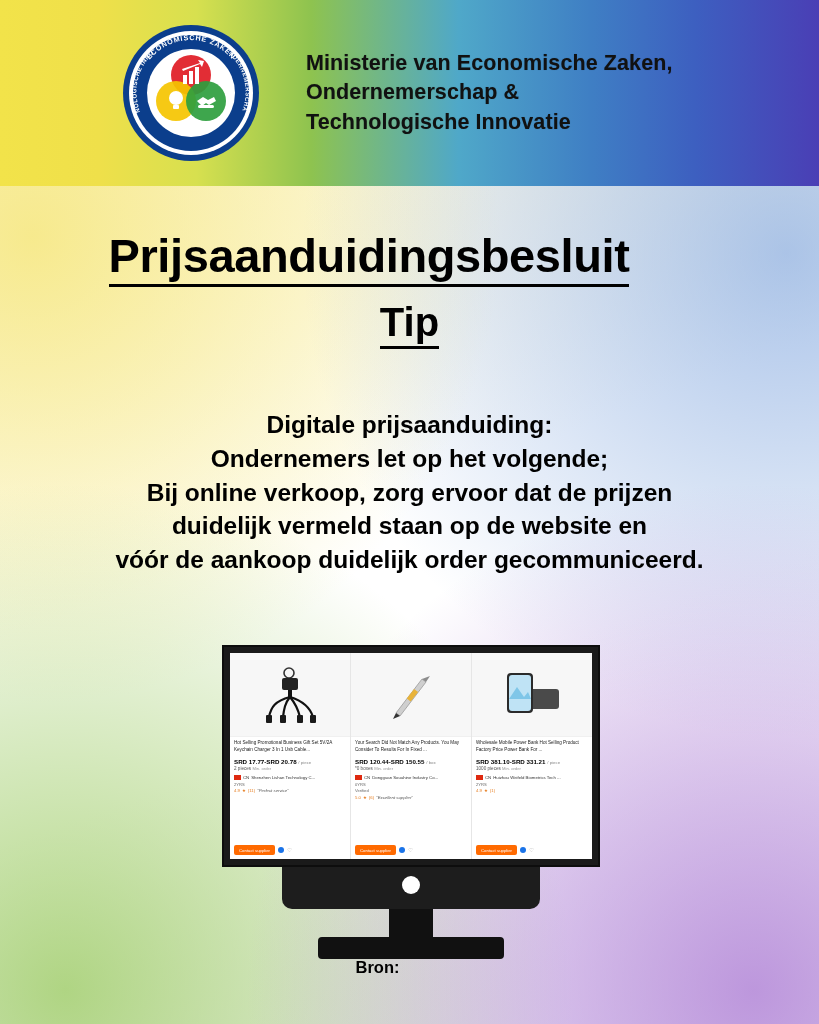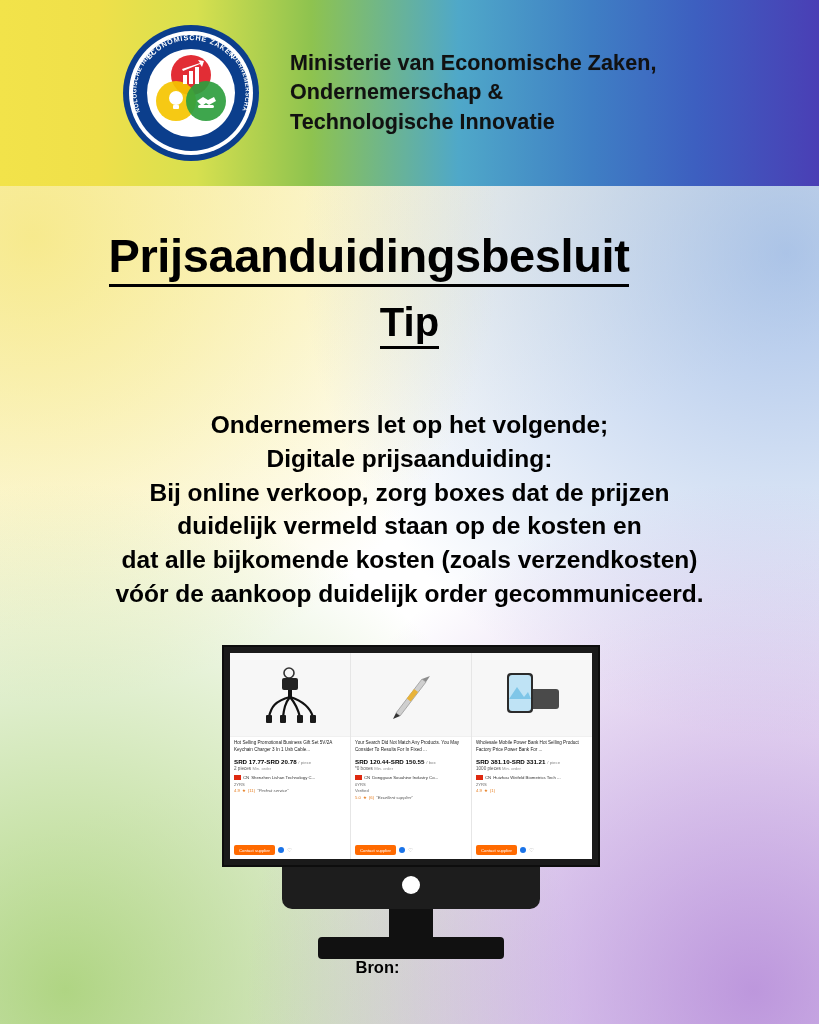--- a/index.html
+++ b/index.html
@@ -29,21 +29,21 @@
     display: flex;
     align-items: center;
     height: 186px;
     padding-left: 120px;
   }
   .header-title {
     color: #111;
     font-weight: bold;
     font-size: 21.5px;
     line-height: 1.35;
-    margin-left: 28px;
+    margin-left: 44px;
     letter-spacing: 0.1px;
     text-shadow: 0 0 1px rgba(0,0,0,0.25);
   }
 
   
   .logo-wrap {
     position: relative;
     width: 142px; height: 148px;
     flex: 0 0 142px;
   }
@@ -329,25 +329,24 @@
   <div class="body-band"></div>
 
   <div class="doc-title">
     <span class="u">Prijsaanduidingsbesluit</span>
   </div>
   <div class="doc-title-2">
     <span class="u">Tip</span>
   </div>
 
   <div class="body-text">
+    <div>Digitale prijsaanduiding:</div>
     <div>Ondernemers let op het volgende;</div>
-    <div>Digitale prijsaanduiding:</div>
-    <div>Bij online verkoop, zorg boxes dat de prijzen</div>
-    <div>duidelijk vermeld staan op de kosten en</div>
-    <div>dat alle bijkomende kosten (zoals verzendkosten)</div>
+    <div>Bij online verkoop, zorg ervoor dat de prijzen</div>
+    <div>duidelijk vermeld staan op de website en</div>
     <div>vóór de aankoop duidelijk order gecommuniceerd.</div>
   </div>
 
   <div class="monitor">
     <div class="monitor-bezel">
       <div class="screen">
 
         <div class="card">
           <div class="card-img">
             <svg class="pw" viewBox="0 0 70 60" aria-hidden="true">

